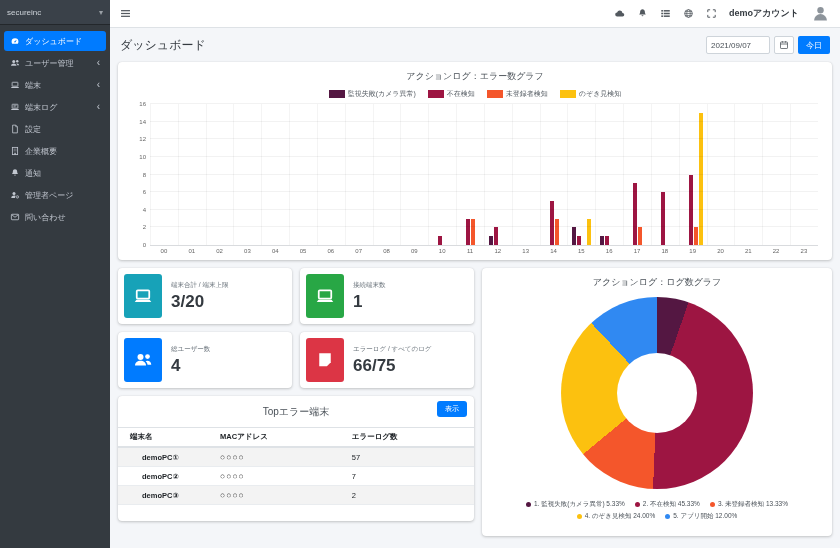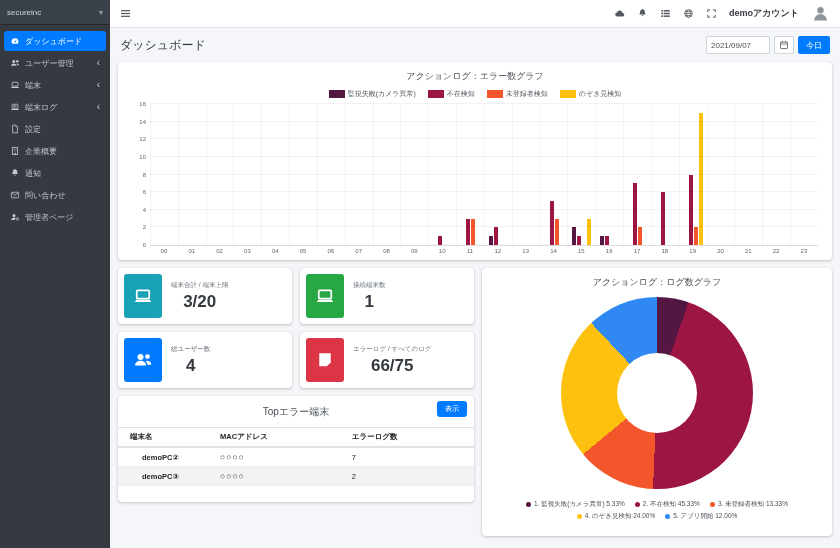--- a/index.html
+++ b/index.html
@@ -60,21 +60,21 @@
 
   
   .bottom-row { display:flex; gap:8px; align-items:flex-start; }
   .left-col { width:356px; flex:none; }
   .stat-grid { display:grid; grid-template-columns:1fr 1fr; gap:8px; }
   .stat-card { display:flex; align-items:center; padding:6px; height:56px; }
   .stat-icon { width:38px; height:44px; border-radius:3px; display:flex; align-items:center; justify-content:center; flex:none; }
   .stat-icon svg { width:20px; height:20px; }
   .stat-info { margin-left:9px; min-width:0; }
   .stat-label { font-size:6.5px; color:#6c757d; white-space:nowrap; }
-  .stat-value { font-size:17px; font-weight:bold; color:#343a40; margin-top:2px;text-align:center; }
+  .stat-value { font-size:17px; font-weight:bold; color:#343a40; margin-top:2px; }
 
   
   .table-card { margin-top:8px; padding:6px 0 16px; position:relative; }
   .table-title { text-align:center; font-size:10px; color:#495057; padding-top:3px; }
   .show-btn { position:absolute; top:5px; right:7px; background:#007bff; color:#fff; font-size:7px; padding:3px 8px; border-radius:3px; border:none; cursor:pointer; }
   .err-table { width:100%; border-collapse:collapse; font-size:7.5px; color:#212529; margin-top:8px; }
   .err-table th { text-align:left; font-weight:bold; padding:4px 6px; border-top:1px solid #dee2e6; border-bottom:2px solid #dee2e6; }
   .err-table td { padding:4px 6px; border-bottom:1px solid #e9ecef; }
   .err-table tr.odd { background:#f3f3f3; }
   .th-name, .td-name { padding-left:12px !important; }
@@ -149,33 +149,33 @@
       </div>
       <div class="menu-item">
         <svg viewBox="0 0 16 16" fill="currentColor">
             <path d="M8 1.8c-1.9 0-3.4 1.5-3.4 3.4 0 3.2-1.4 4.2-1.4 4.2h9.6s-1.4-1-1.4-4.2C11.4 3.3 9.9 1.8 8 1.8z"></path>
             <path d="M6.6 10.6a1.4 1.4 0 0 0 2.8 0z"></path>
           </svg>
         <span>通知</span>
       </div>
       <div class="menu-item">
         <svg viewBox="0 0 16 16">
-            <rect x="2.2" y="3.6" width="11.6" height="8.8" rx="1" fill="none" stroke="currentColor" stroke-width="1.3"></rect>
-            <path d="M3 4.6L8 8.4l5-3.8" fill="none" stroke="currentColor" stroke-width="1.3"></path>
-          </svg>
-        <span>問い合わせ</span>
-      </div>
-      <div class="menu-item">
-        <svg viewBox="0 0 16 16">
             <circle cx="6.4" cy="5.4" r="2.4" fill="currentColor"></circle>
             <path fill="currentColor" d="M2 12.6c0-2.4 2-3.8 4.4-3.8 1 0 1.9.2 2.6.7a3.6 3.6 0 0 0-1 3.1z"></path>
             <circle cx="11.8" cy="11" r="2" fill="none" stroke="currentColor" stroke-width="1.2"></circle>
             <circle cx="11.8" cy="11" r=".7" fill="currentColor"></circle>
           </svg>
         <span>管理者ページ</span>
+      </div>
+      <div class="menu-item">
+        <svg viewBox="0 0 16 16">
+            <rect x="2.2" y="3.6" width="11.6" height="8.8" rx="1" fill="none" stroke="currentColor" stroke-width="1.3"></rect>
+            <path d="M3 4.6L8 8.4l5-3.8" fill="none" stroke="currentColor" stroke-width="1.3"></path>
+          </svg>
+        <span>問い合わせ</span>
       </div>
     </div>
   </div>
 
   <div class="topbar">
     <div class="tb-icon hamburger">
       <svg viewBox="0 0 16 16" fill="currentColor">
           <rect x="1.5" y="3" width="13" height="1.8"></rect>
           <rect x="1.5" y="7.1" width="13" height="1.8"></rect>
           <rect x="1.5" y="11.2" width="13" height="1.8"></rect>
@@ -507,20 +507,25 @@
                 <col style="width:36%">
               </colgroup>
             <thead>
               <tr>
                 <th class="th-name">端末名</th>
                 <th>MACアドレス</th>
                 <th>エラーログ数</th>
               </tr>
             </thead>
             <tbody>
+              <tr class="odd">
+                <td class="td-name">demoPC①</td>
+                <td class="td-mac">○○○○</td>
+                <td>57</td>
+              </tr>
               <tr>
                 <td class="td-name">demoPC②</td>
                 <td class="td-mac">○○○○</td>
                 <td>7</td>
               </tr>
               <tr class="odd">
                 <td class="td-name">demoPC③</td>
                 <td class="td-mac">○○○○</td>
                 <td>2</td>
               </tr>

